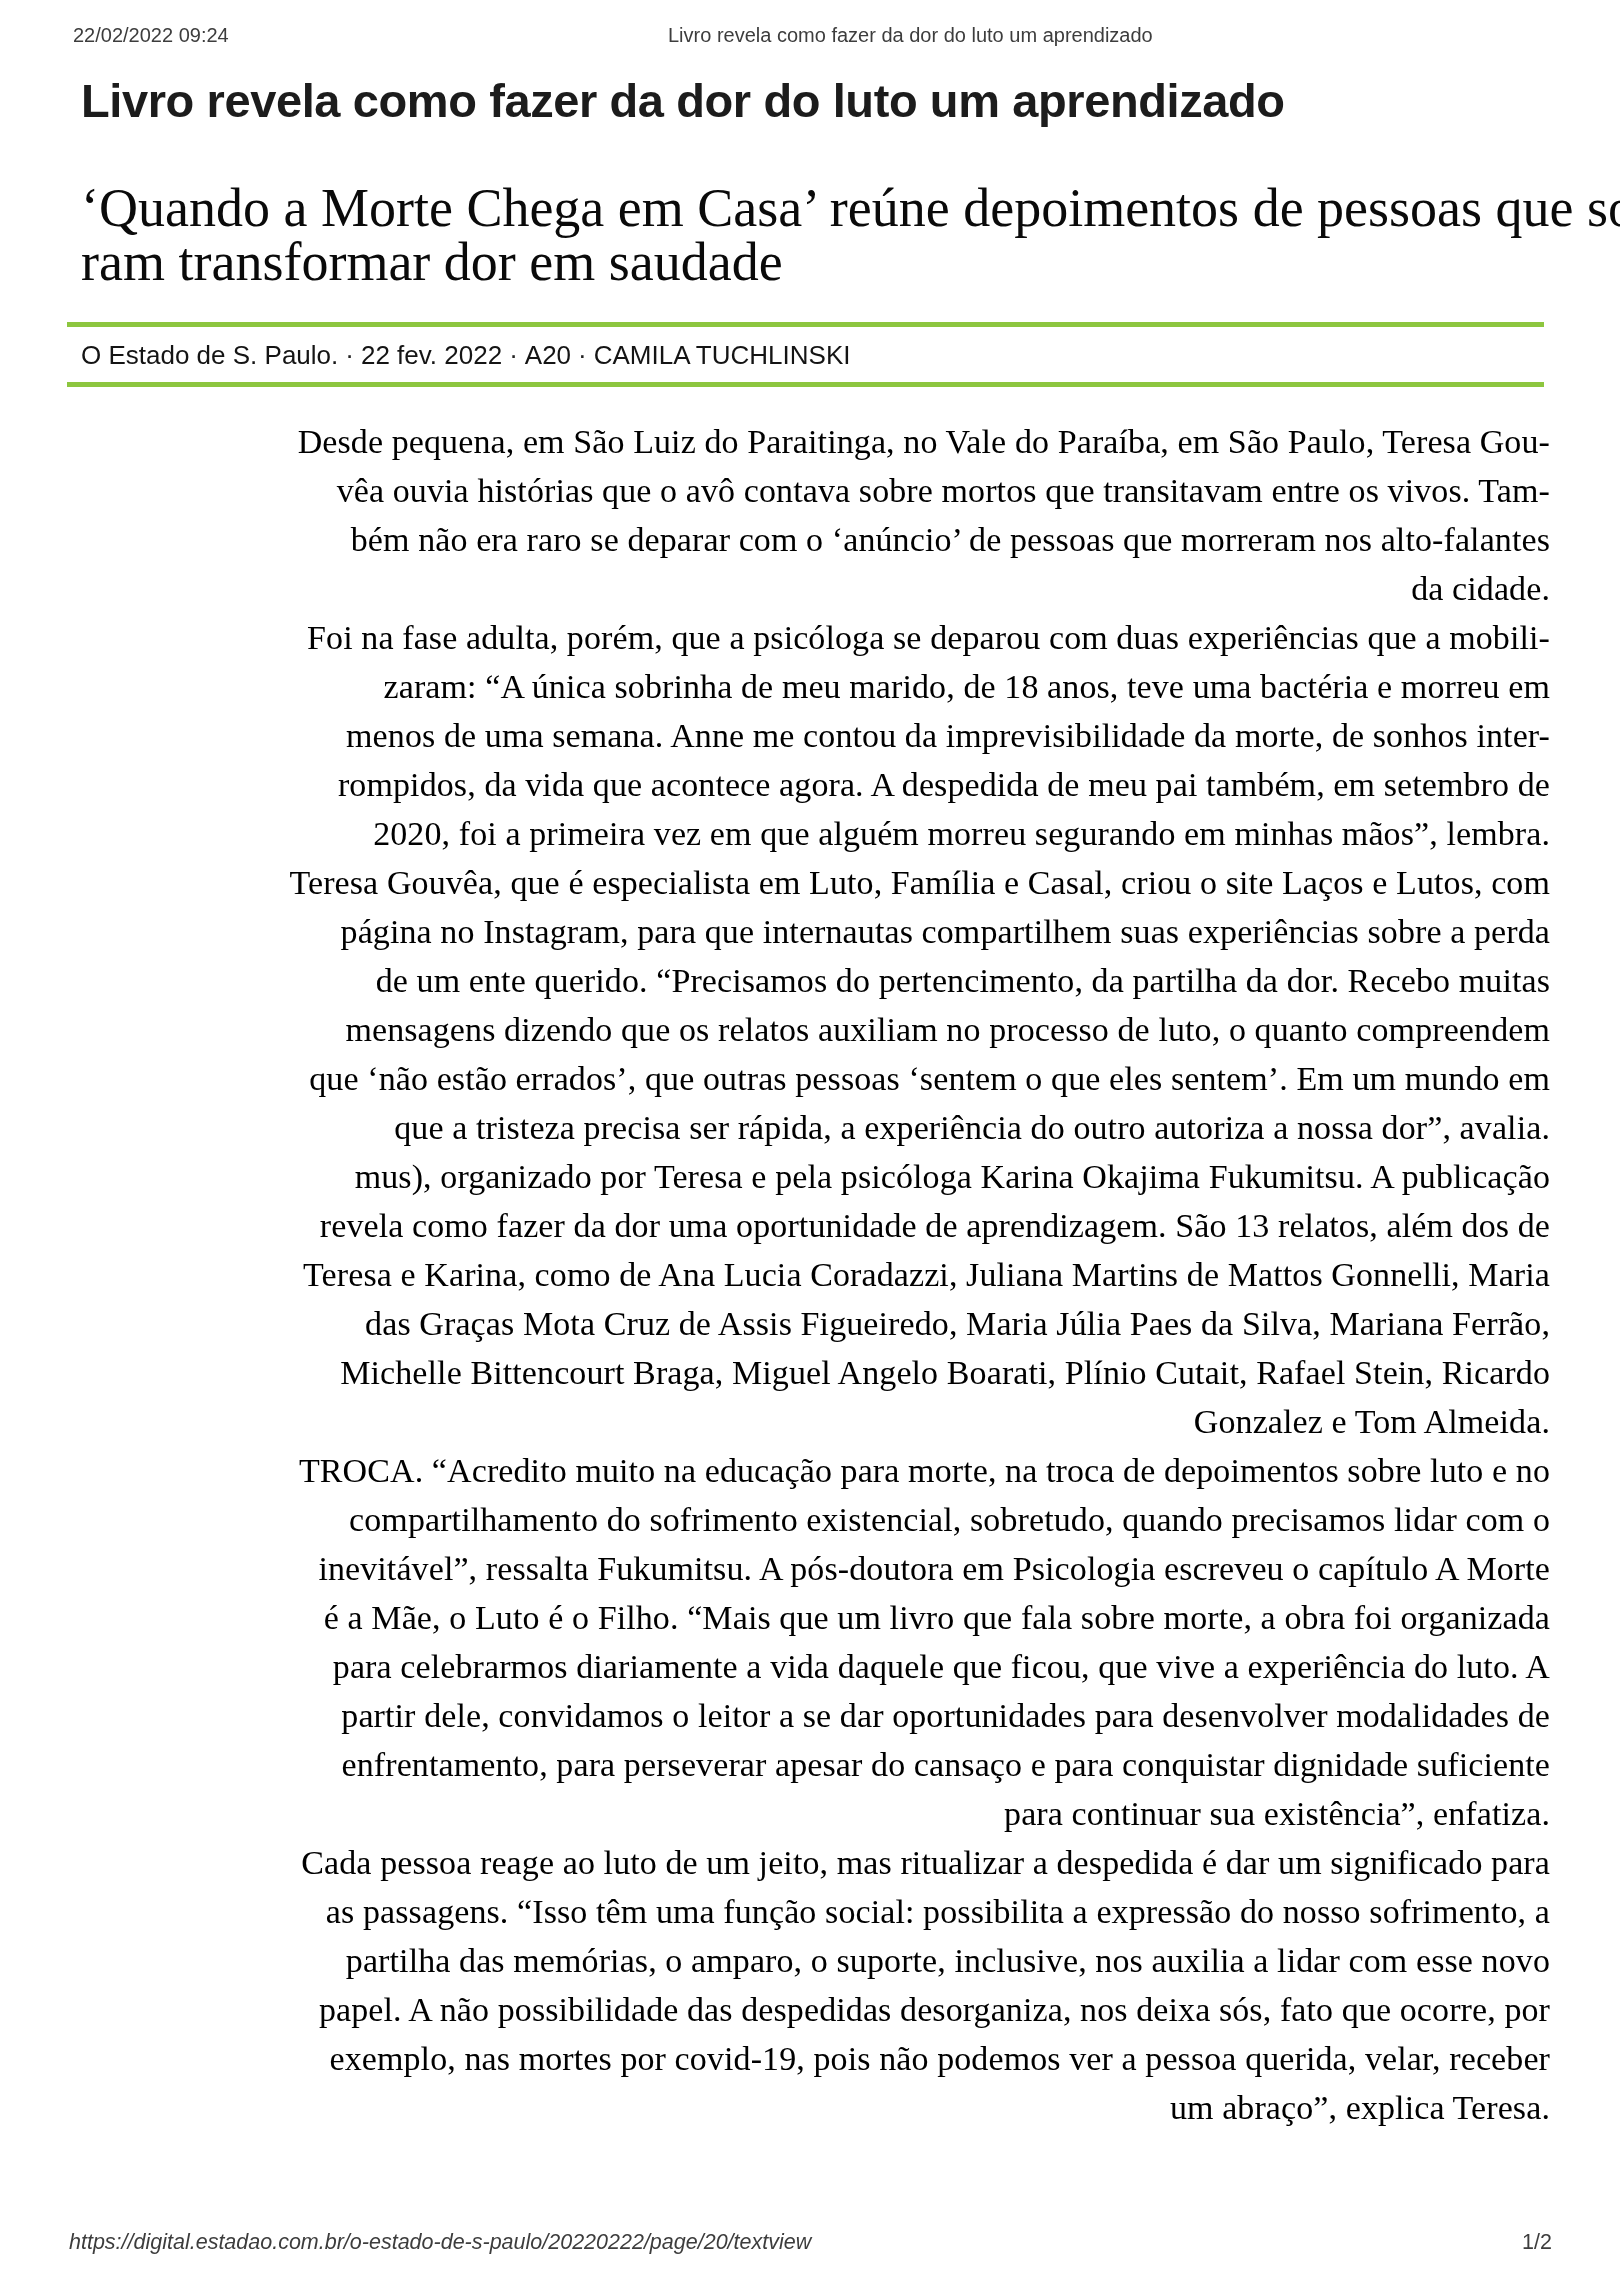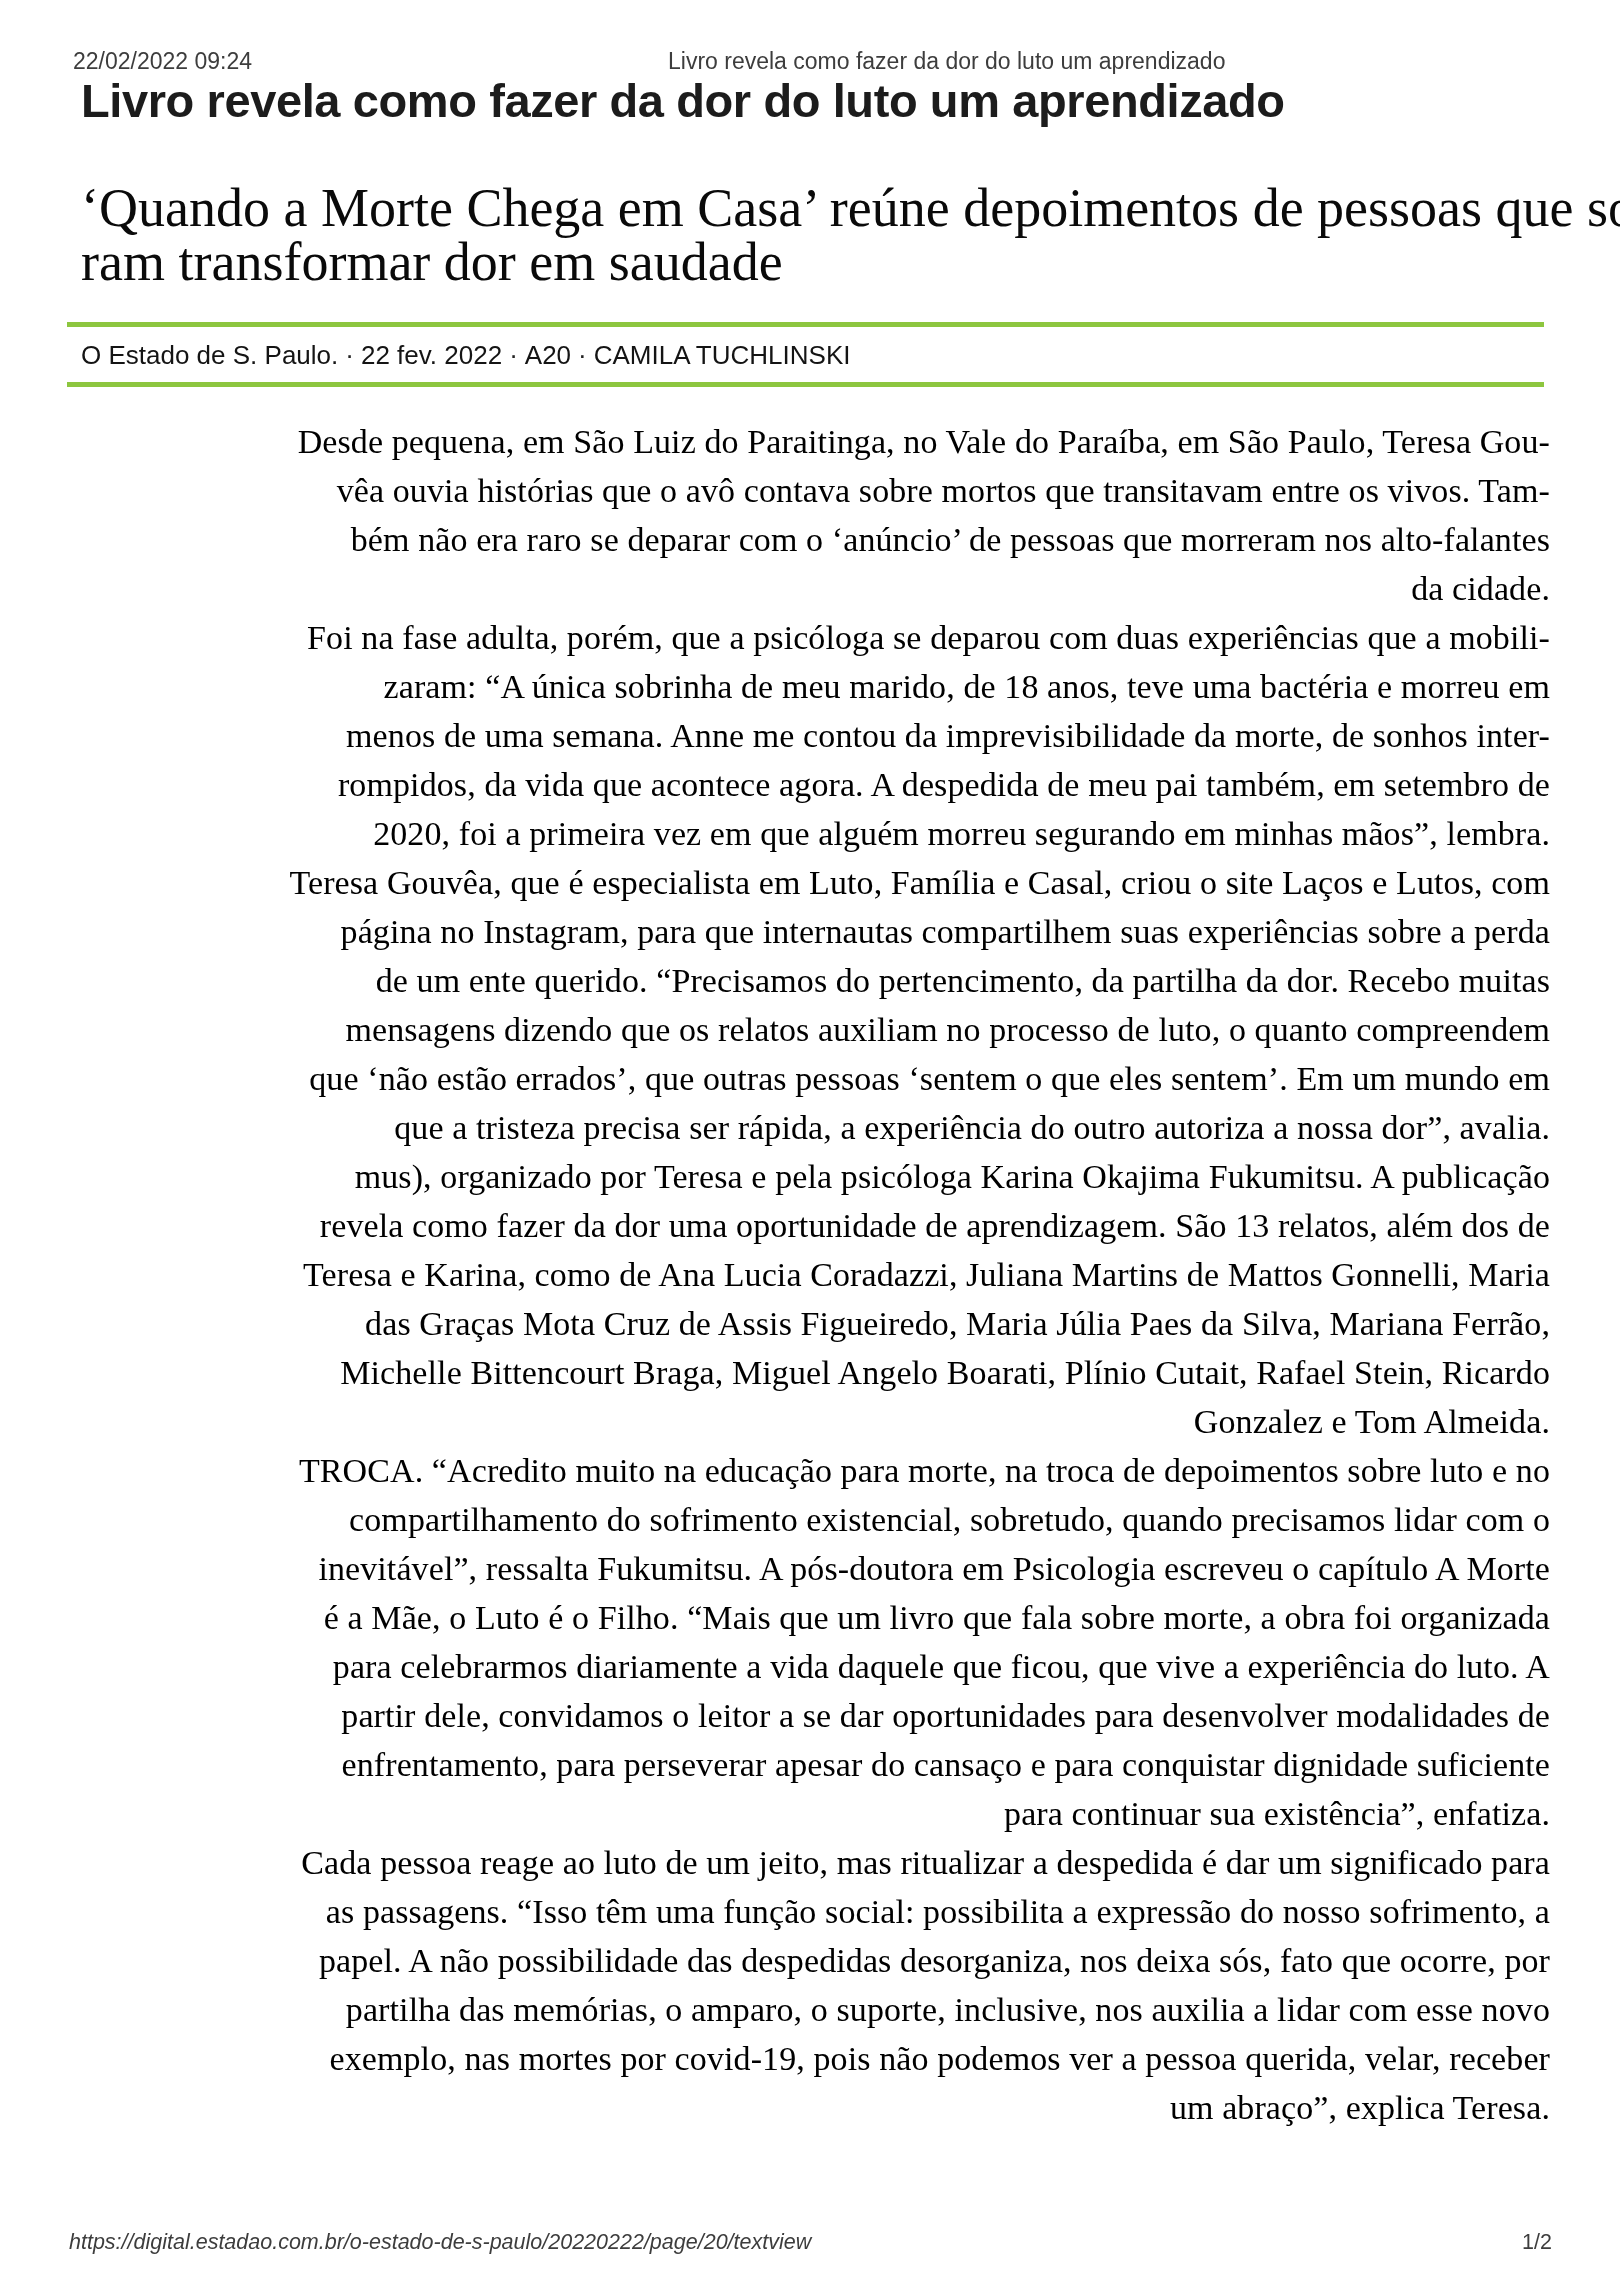--- a/index.html
+++ b/index.html
@@ -6,22 +6,22 @@
   .page {
     position: relative;
     width: 1620px;
     height: 2293px;
     background: #ffffff;
     overflow: hidden;
     font-family: "Liberation Sans", sans-serif;
   }
   .hdr {
     position: absolute;
-    top: 48px;
-    font-size: 23px;
+    top: 24px;
+    font-size: 20px;
     color: #3d3d3d;
     white-space: nowrap;
   }
   .hdr-date { left: 73px; }
   .hdr-title { left: 668px; }
   .headline {
     position: absolute;
     left: 81px;
     top: 73px;
     font-size: 47px;
@@ -136,22 +136,22 @@
     <div class="bline">TROCA. “Acredito muito na educação para morte, na troca de depoimentos sobre luto e no</div>
     <div class="bline">compartilhamento do sofrimento existencial, sobretudo, quando precisamos lidar com o</div>
     <div class="bline">inevitável”, ressalta Fukumitsu. A pós-doutora em Psicologia escreveu o capítulo A Morte</div>
     <div class="bline">é a Mãe, o Luto é o Filho. “Mais que um livro que fala sobre morte, a obra foi organizada</div>
     <div class="bline">para celebrarmos diariamente a vida daquele que ficou, que vive a experiência do luto. A</div>
     <div class="bline">partir dele, convidamos o leitor a se dar oportunidades para desenvolver modalidades de</div>
     <div class="bline">enfrentamento, para perseverar apesar do cansaço e para conquistar dignidade suficiente</div>
     <div class="bline">para continuar sua existência”, enfatiza.</div>
     <div class="bline">Cada pessoa reage ao luto de um jeito, mas ritualizar a despedida é dar um significado para</div>
     <div class="bline">as passagens. “Isso têm uma função social: possibilita a expressão do nosso sofrimento, a</div>
+    <div class="bline">partilha das memórias, o amparo, o suporte, inclusive, nos auxilia a lidar com esse novo</div>
     <div class="bline">papel. A não possibilidade das despedidas desorganiza, nos deixa sós, fato que ocorre, por</div>
-    <div class="bline">partilha das memórias, o amparo, o suporte, inclusive, nos auxilia a lidar com esse novo</div>
     <div class="bline">exemplo, nas mortes por covid-19, pois não podemos ver a pessoa querida, velar, receber</div>
     <div class="bline">um abraço”, explica Teresa.</div>
   </div>
 
   <div class="ftr ftr-url">https://digital.estadao.com.br/o-estado-de-s-paulo/20220222/page/20/textview</div>
   <div class="ftr ftr-page">1/2</div>
 
 </div>
 
 

